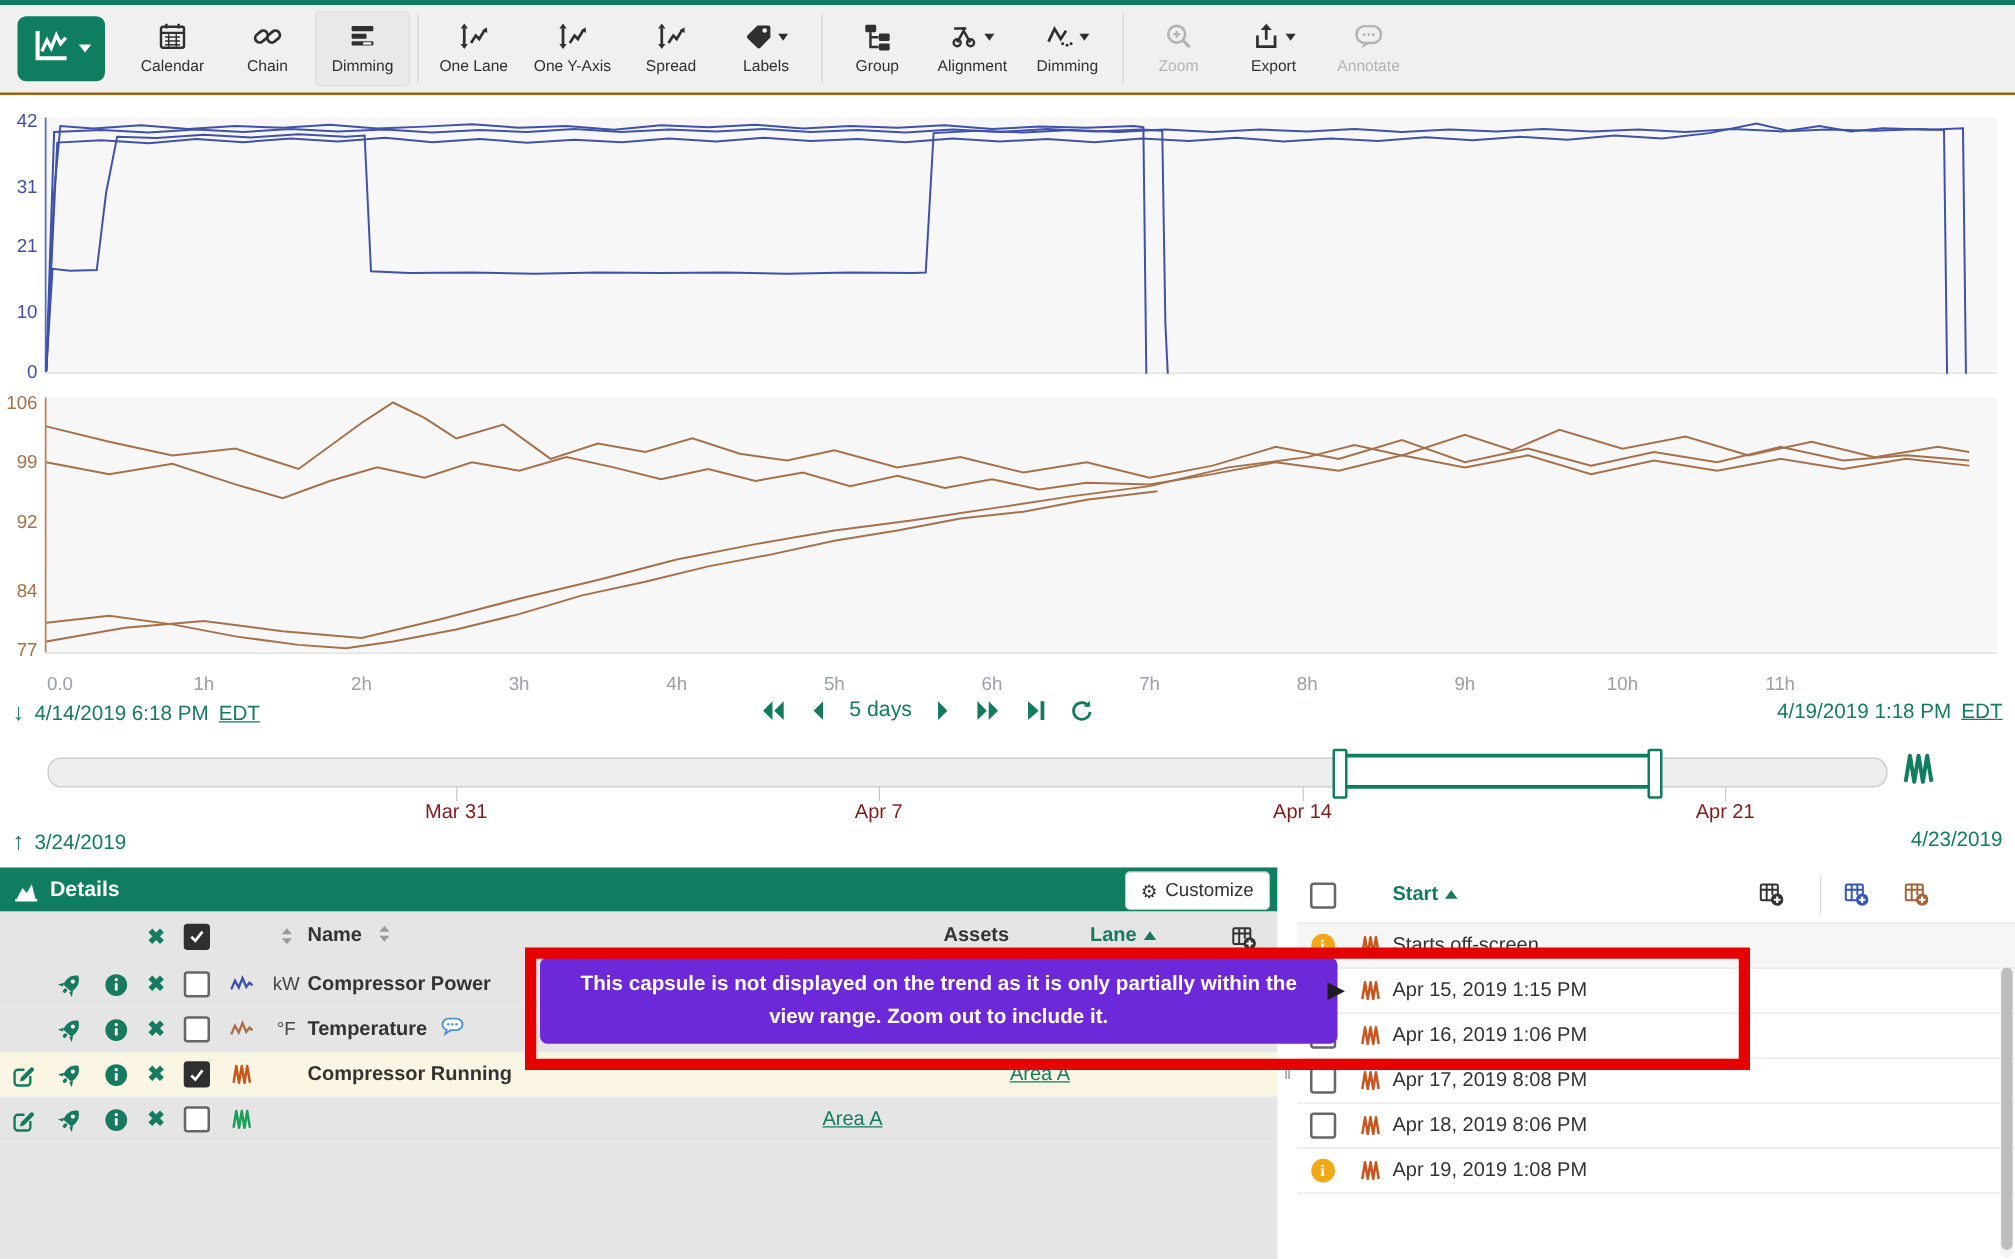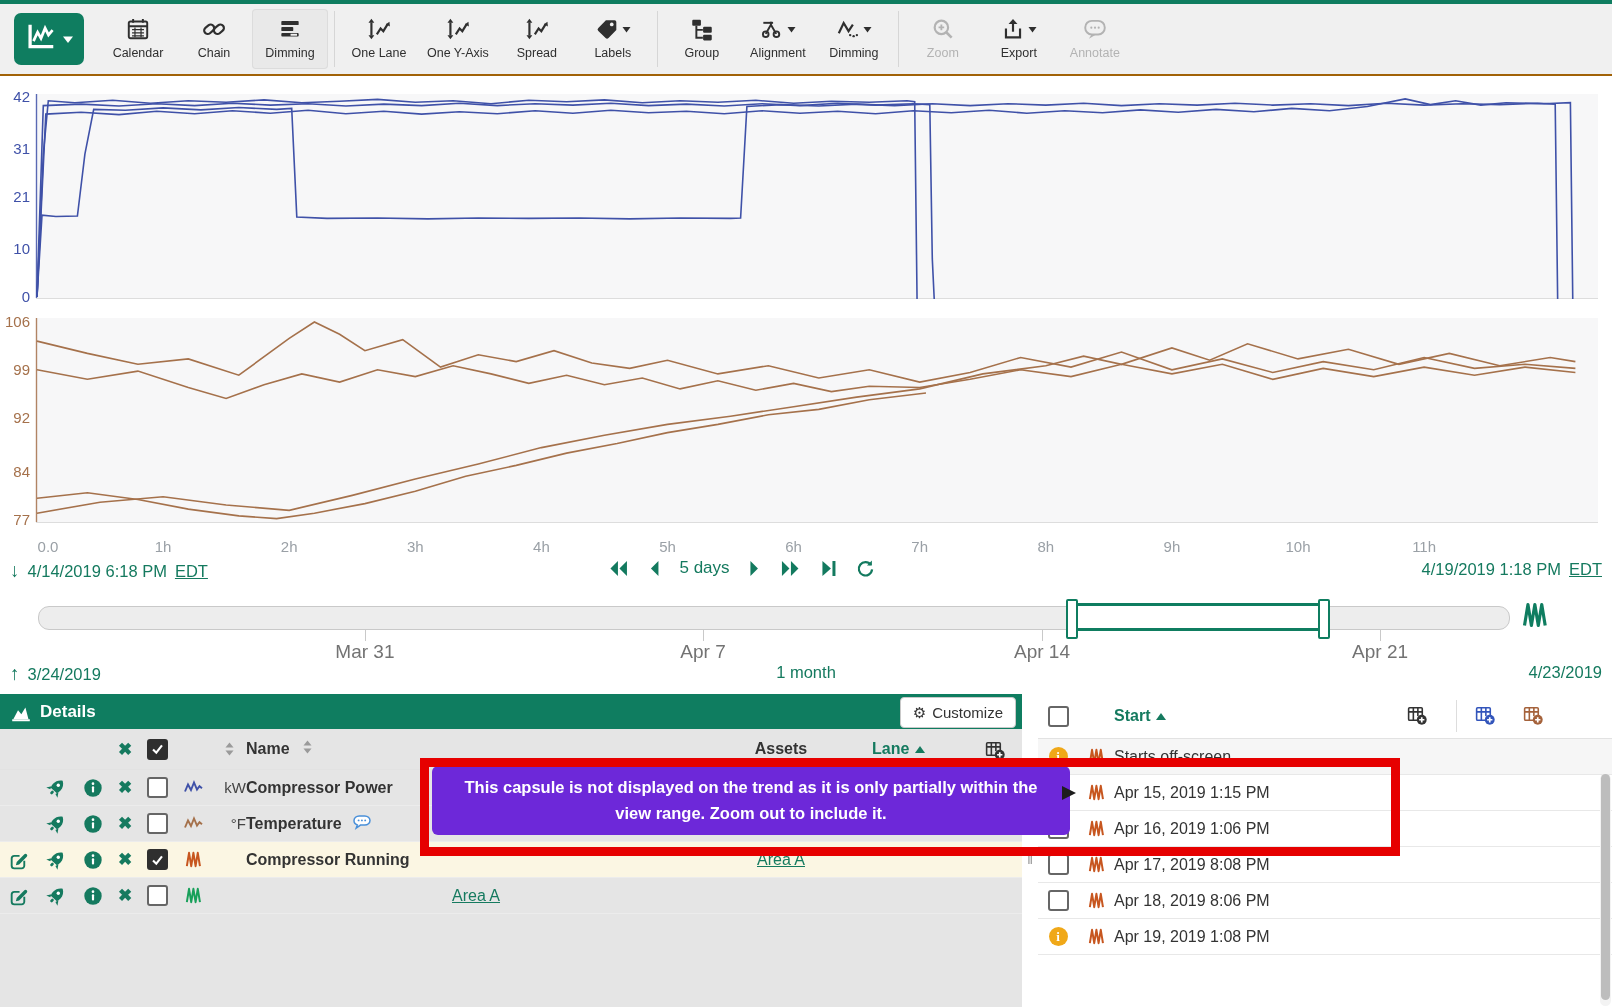--- a/index.html
+++ b/index.html
@@ -31,21 +31,21 @@
   #nav-cluster .nv{cursor:pointer;display:flex;align-items:center}
   #duration-lb{font-size:17px}
   
   #timeline{left:0;top:598px;width:1612px;height:62px}
   #tl-track{position:absolute;left:38px;top:8px;width:1470px;height:22px;background:#ededed;
             border:1px solid #c9c9c9;border-radius:11px}
   #tl-sel{position:absolute;top:5px;height:22px;background:#fff;border:3px solid #0f7d60}
   .tl-handle{position:absolute;top:1px;width:8px;height:36px;background:#fff;
              border:2px solid #0f7d60;border-radius:2px;cursor:ew-resize}
   .tl-tick{position:absolute;top:31px;width:1px;height:12px;background:#c9c9c9}
-  .tl-lb{position:absolute;top:43px;transform:translateX(-50%);font-size:19px;color:#737373}
+  .tl-lb{position:absolute;top:43px;transform:translateX(-50%);font-size:16px;color:#7f1d1d}
   
   #fullrange{left:0;top:660px;width:1612px;height:32px;font-size:16.5px;color:#157a5f}
   
   .panel-hd{height:35px;background:#0f7d60;color:#fff;display:flex;align-items:center;
             font-size:17px;font-weight:bold;position:relative}
   #details{left:0;top:694px;width:1022px;height:313px;background:#e5e5e5}
   #capsules{left:1038px;top:694px;width:574px;height:313px;background:#fff}
   #gutter{left:1022px;top:694px;width:16px;height:313px;background:#fff}
   #gutter .grip{position:absolute;left:5px;top:156px;color:#9a9a9a;font-size:15px;letter-spacing:1px}
   #customize-btn{position:absolute;right:6px;top:3px;height:29px;background:#fff;border:1px solid #c9c9c9;
@@ -54,22 +54,22 @@
   .hd-mini-btn{height:28px;width:34px;background:#fff;border:1px solid #c9c9c9;border-radius:4px;
                color:#333;display:flex;align-items:center;justify-content:center;cursor:pointer;font-weight:normal}
   
   .dt-grid{display:grid;grid-template-columns:36px 40px 34px 30px 34px 38px 34px 1fr 150px 110px 56px;
            align-items:center;height:35px;font-size:16px}
   #dt-header{height:40px;border-bottom:1px solid #e2e2e2;color:#333;font-weight:bold}
   .dt-row{border-bottom:1px solid #ececec}
   .dt-row.hl{background:#fbf6e3}
   .cell-c{display:flex;justify-content:center;align-items:center}
   .name-c{display:flex;align-items:center;gap:8px;font-weight:bold;color:#333}
-  .unit-c{color:#444;font-size:15px;text-align:right}
-  .asset-c{display:flex;justify-content:center}
+  .unit-c{color:#444;font-size:15px;text-align:center}
+  .asset-c{display:flex;justify-content:flex-end}
   .lane-c{padding-left:16px;color:#444}
   a.area{color:#157a5f;text-decoration:underline;cursor:pointer;font-size:16px}
   .cb{width:17px;height:17px;border:2px solid #666;border-radius:3px;background:#fff;cursor:pointer;
       display:flex;align-items:center;justify-content:center}
   .cb.on{background:#2f2f2f;border-color:#2f2f2f}
   .xg{color:#157a5f;font-weight:bold;font-size:17px;cursor:pointer}
   
   .cp-grid{display:grid;grid-template-columns:40px 36px 1fr;align-items:center;height:35px;font-size:16px}
   #cp-header{height:44px;border-bottom:1px solid #e2e2e2;position:relative}
   .cp-row{border-bottom:1px solid #e8e8e8}
@@ -378,23 +378,20 @@
   <span class="abs" style="left:1520px;top:2px" id="tl-caps-ic"><svg width="30" height="30" viewBox="0 0 20 20">
         <path d="M3 17 5.3 3 7.6 17 9.9 3 12.2 17 14.5 3 16.8 17" stroke="#0f7d60" stroke-width="2.1" fill="none" stroke-linejoin="round"></path>
       </svg></span>
 </div>
 
 <div id="fullrange" class="abs">
   <div class="abs" style="left:10px;top:3px;display:flex;align-items:center;gap:8px">
     <span style="font-weight:bold;font-size:19px" class="gr">↑</span>
     <span class="gr">3/24/2019</span>
   </div>
-  <div class="abs" style="left:0;right:0;top:3px;text-align:center">
-    <span class="gr">1 month</span>
-  </div>
   <div class="abs" style="right:10px;top:3px">
     <span class="gr">4/23/2019</span>
   </div>
 </div>
 
 <div id="details" class="abs">
   <div class="panel-hd">
     <span style="margin:0 8px 0 10px;display:flex" id="details-hd-ic">
         <svg width="22" height="20" viewBox="0 0 20 18">
           <path d="M2 16.5h16" stroke="#fff" stroke-width="1.8"></path>

